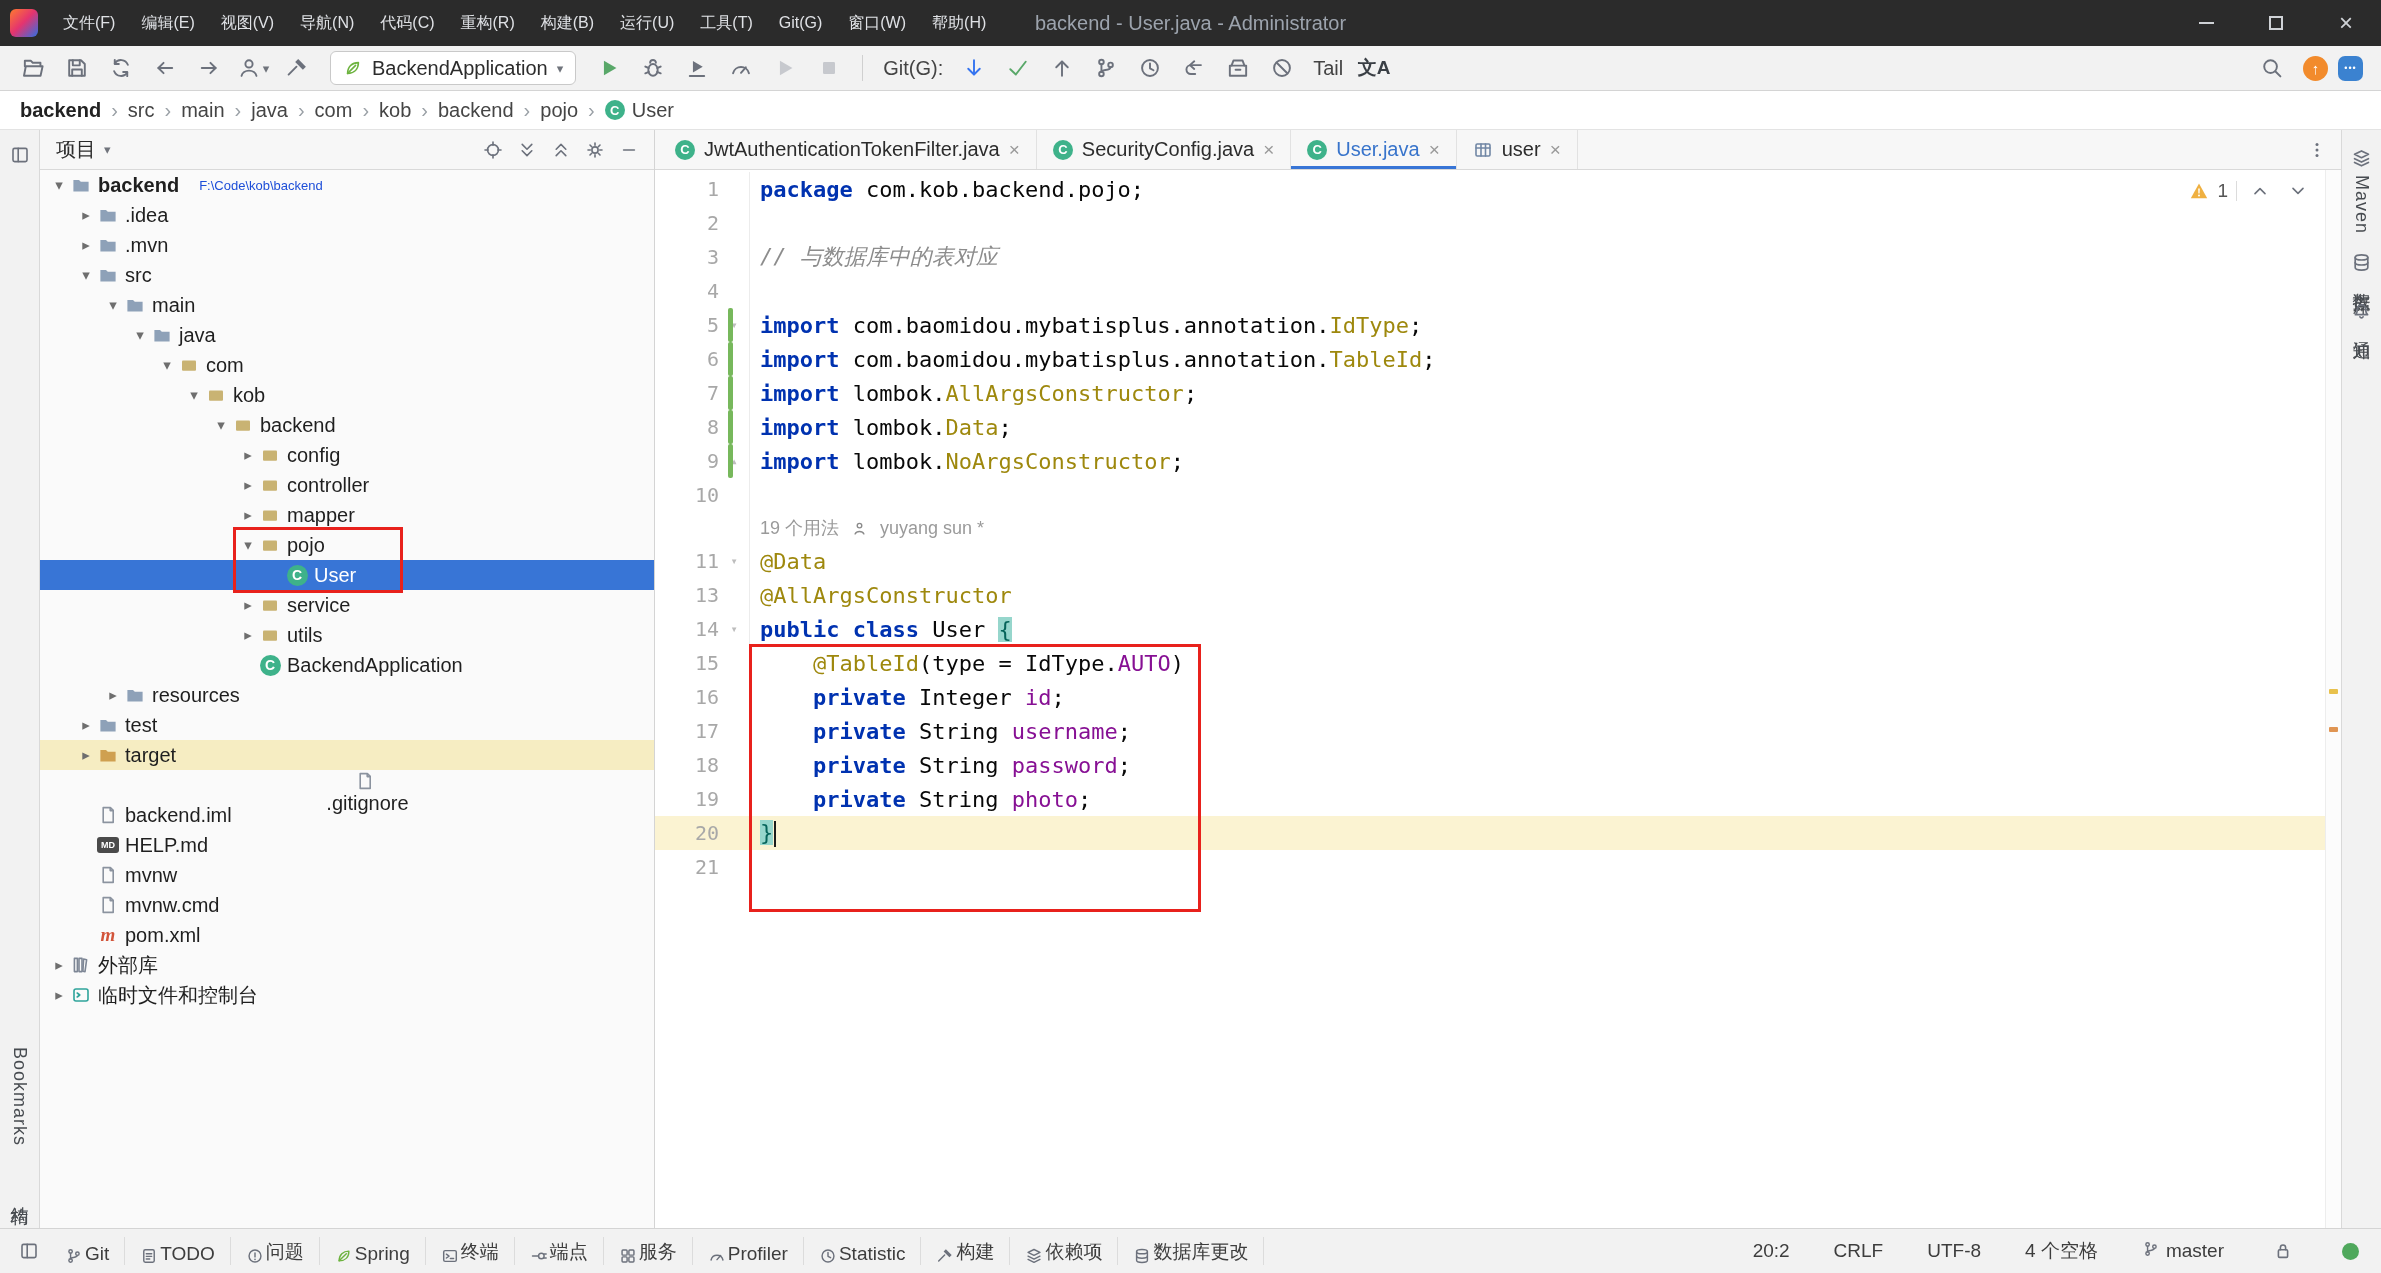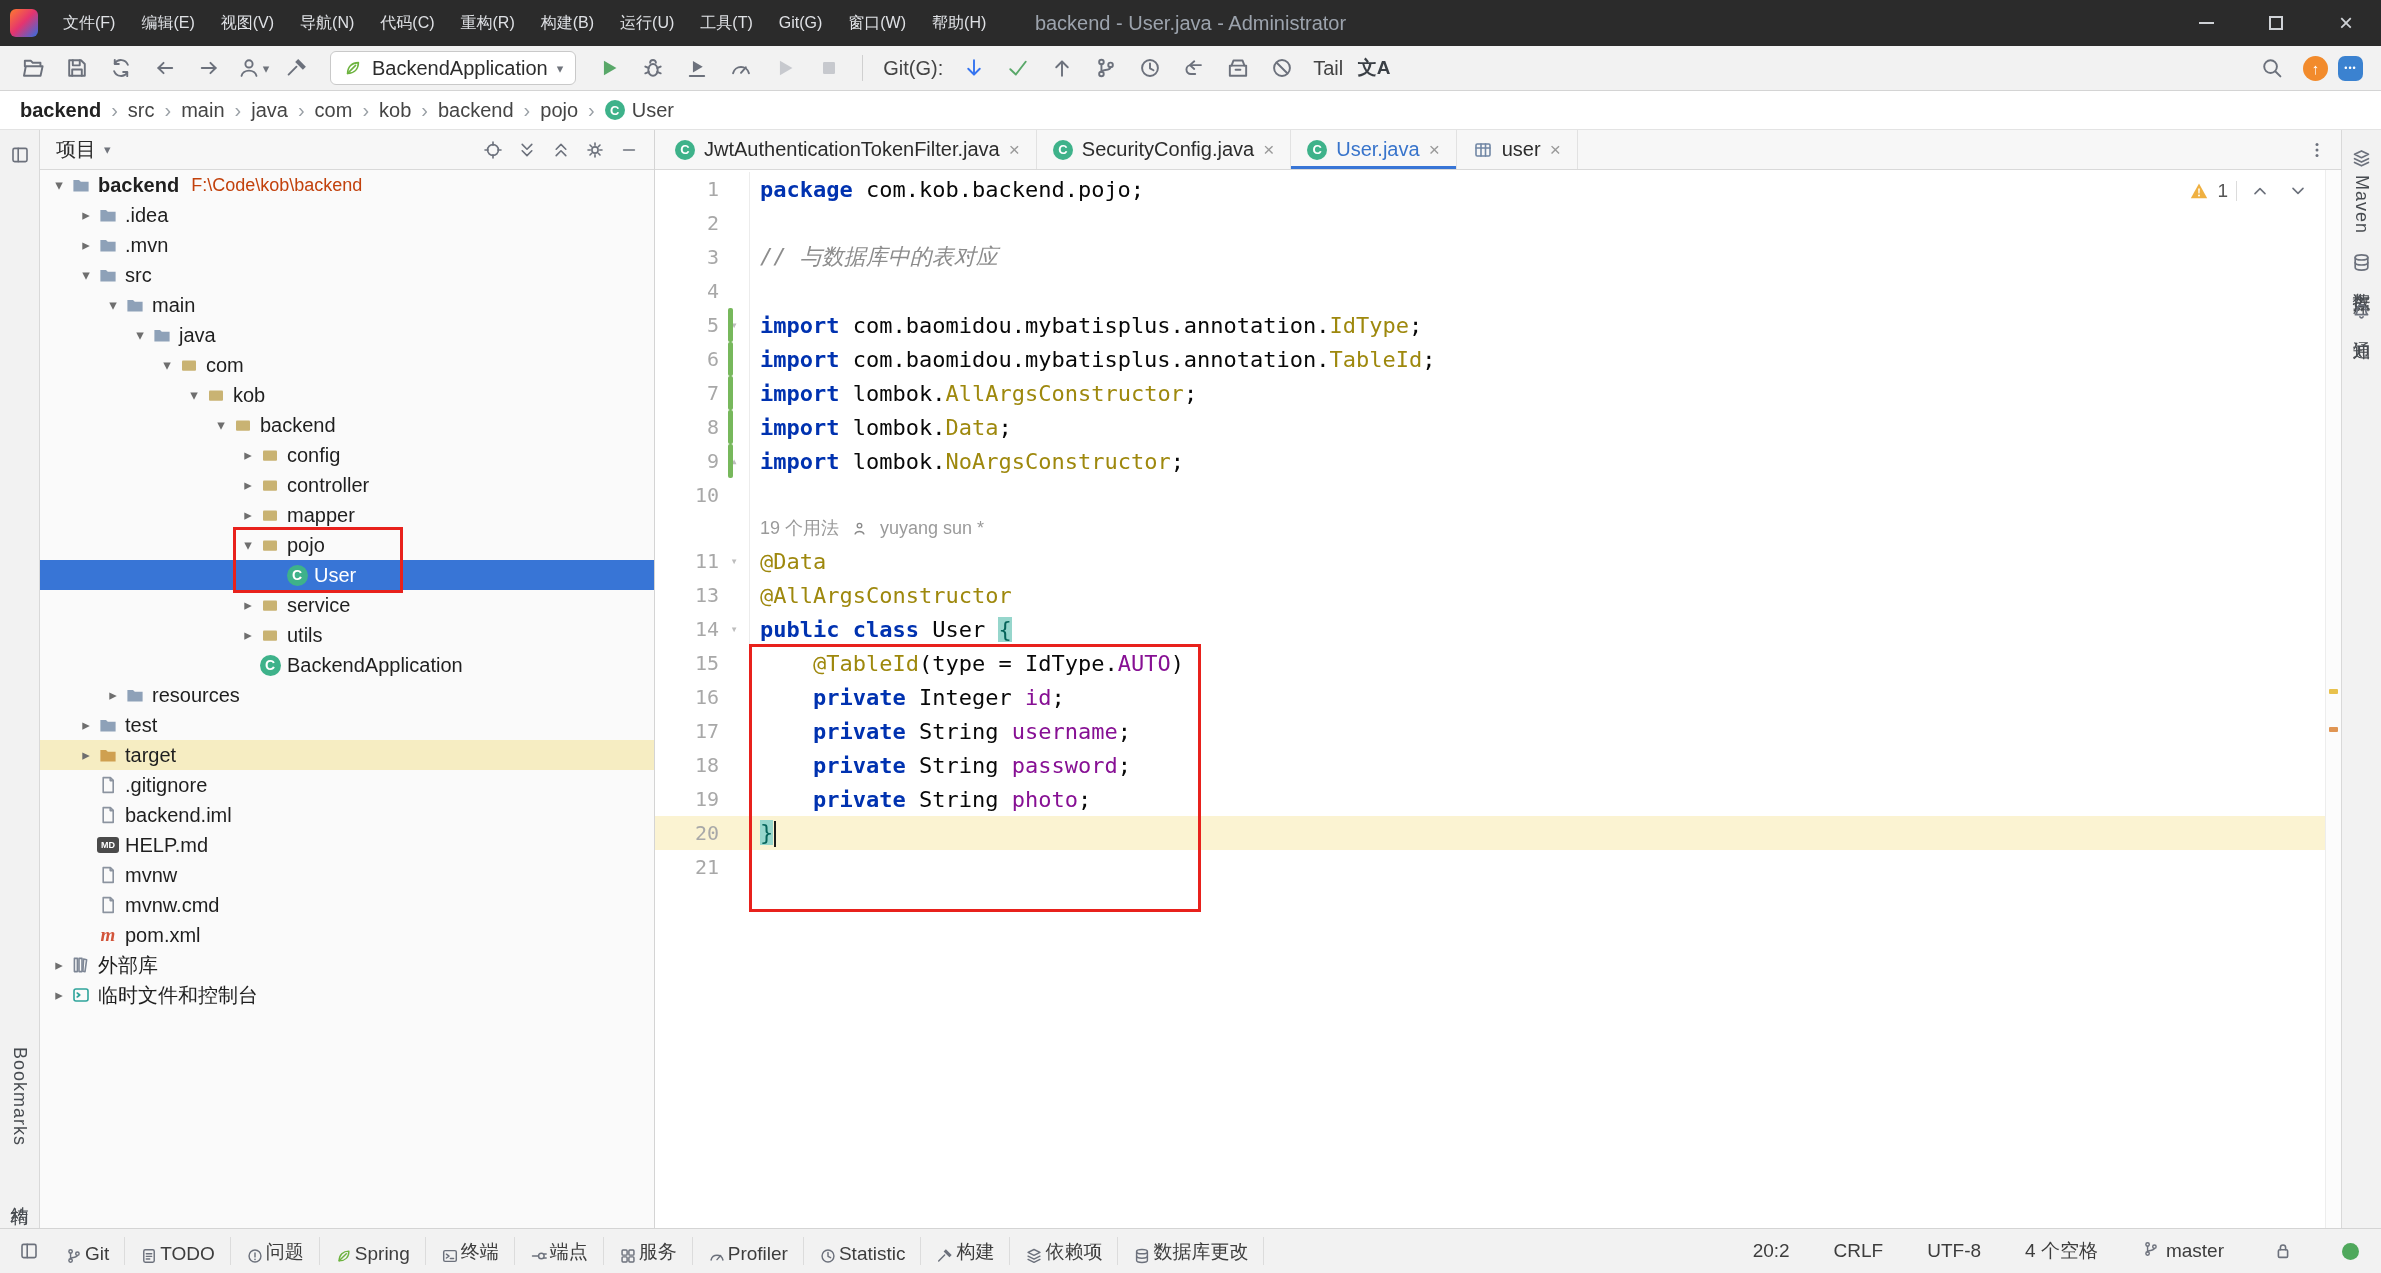--- a/index.html
+++ b/index.html
@@ -76,21 +76,21 @@
        align-items:center;padding:0 10px 0 16px;gap:8px;font-size:20px}
   .ph-title{font-weight:400;color:#2c2c2c}
   .ph-icons{margin-left:auto;display:flex;gap:4px}
   .tree{flex:1;overflow:hidden;position:relative}
   .trow{height:30px;display:flex;align-items:center;font-size:20px;white-space:nowrap;width:100%}
   .chev{width:22px;flex:none;text-align:center;color:#6e6e6e;font-size:15px}
   .ti{width:22px;height:22px;flex:none;display:flex;align-items:center;justify-content:center}
   .ti .ic{width:20px;height:20px}
   .tlab{margin-left:6px}
   .tlab.bold{font-weight:700}
-  .tsuffix{margin-left:12px;color:#c2410c;font-size:18px}
+  .tsuffix{margin-left:20px;color:#1d4ed8;font-size:13px}
   .trow.sel{background:#3875d6;color:#fff}
   .trow.sel .chev{color:#fff}
   .trow.exc{background:#f6edc2}
   .cicon{width:21px;height:21px;border-radius:50%;background:#3eb28a;color:#fff;display:inline-flex;
        align-items:center;justify-content:center;font-size:14px;font-weight:700;flex:none;
        font-family:"Liberation Sans",sans-serif}
   .cicon.sm{width:20px;height:20px;font-size:13px}
   .mdb{width:24px;height:16px;background:#4a4a4a;color:#fff;font-size:9px;font-weight:700;
        display:inline-flex;align-items:center;justify-content:center;border-radius:3px}
   .mvnm{color:#d2543a;font-weight:700;font-size:19px;font-style:italic;
@@ -620,21 +620,21 @@
           </div>
           <div class="trow exc" style="padding-left: 35px;">
             <span class="chev">▸</span>
             <span class="ti">
               <svg viewBox="0 0 20 20" class="ic" style="color: rgb(207, 160, 80);">
                 <path class="fill" d="M2.4 5 H8 l1.8 1.8 H17.6 V16.4 H2.4 Z"></path>
               </svg>
             </span>
             <span class="tlab">target</span>
           </div>
-          <div class="trow" style="padding-left: 35px;">
+          <div class="trow" style="padding-left: 35px; flex-direction: column;">
             <span class="chev"></span>
             <span class="ti">
               <svg viewBox="0 0 20 20" class="ic" style="color: rgb(139, 147, 159);">
                 <path d="M5.2 2.6 H12.4 L15.2 5.4 V17.4 H5.2 Z"></path>
                 <path d="M12.2 2.8 V5.6 H15"></path>
               </svg>
             </span>
             <span class="tlab">.gitignore</span>
           </div>
           <div class="trow" style="padding-left: 35px;">

